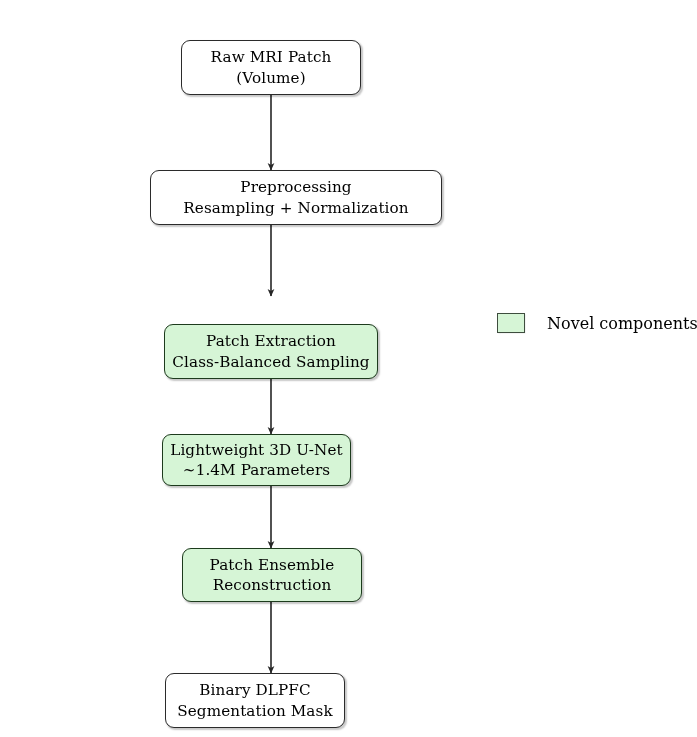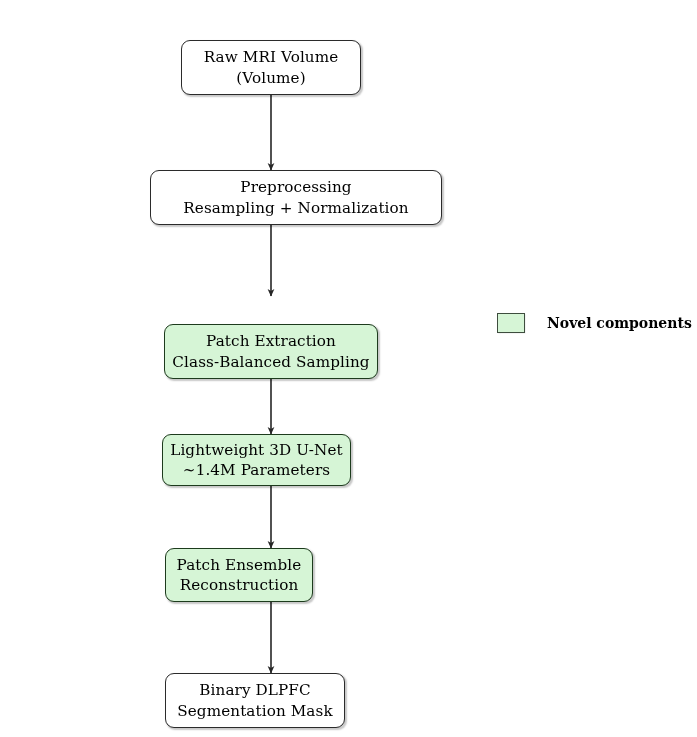--- a/index.html
+++ b/index.html
@@ -60,23 +60,22 @@
   #legend-swatch {
     width: 28px;
     height: 20px;
     background: #d6f5d6;
     border: 1.3px solid #3e4d3e;
     box-sizing: border-box;
     box-shadow: 1.4px 1.4px 1.4px rgba(0,0,0,0.20);
   }
   #legend-label {
     margin-left: 22px;
-    font-size: 14px;
+    font-size: 16px;
     white-space: nowrap;
-    font-weight: bold;
   }
 </style>
 </head>
 <body>
 
 <div id="diagram-canvas">
 
   <svg id="edge-layer" width="697" height="737" viewBox="0 0 697 737" xmlns="http://www.w3.org/2000/svg">
     <defs>
       <marker id="stealth-arrow" markerWidth="10" markerHeight="10" refX="7.6" refY="4" orient="auto" markerUnits="userSpaceOnUse">
@@ -87,36 +86,36 @@
         <line x1="271" y1="95" x2="271" y2="170" stroke="#262626" stroke-width="1.6" marker-end="url(#stealth-arrow)"></line>
         <line x1="271" y1="225" x2="271" y2="296" stroke="#262626" stroke-width="1.6" marker-end="url(#stealth-arrow)"></line>
         <line x1="271" y1="351" x2="271" y2="434" stroke="#262626" stroke-width="1.6" marker-end="url(#stealth-arrow)"></line>
         <line x1="271" y1="486" x2="271" y2="548" stroke="#262626" stroke-width="1.6" marker-end="url(#stealth-arrow)"></line>
         <line x1="271" y1="602" x2="271" y2="673" stroke="#262626" stroke-width="1.6" marker-end="url(#stealth-arrow)"></line>
       </g>
   </svg>
 
   <div id="nodes-layer">
       <div class="node" style="left: 181px; top: 40px; width: 180px; height: 55px;">
-        <span class="line">Raw MRI Volume</span>
+        <span class="line">Raw MRI Patch</span>
         <span class="line">(Volume)</span>
       </div>
       <div class="node" style="left: 150px; top: 170px; width: 292px; height: 55px;">
         <span class="line">Preprocessing</span>
         <span class="line">Resampling + Normalization</span>
       </div>
       <div class="node novel" style="left: 164px; top: 296px; width: 214px; height: 55px; margin-top: 28px;">
         <span class="line">Patch Extraction</span>
         <span class="line">Class-Balanced Sampling</span>
       </div>
       <div class="node novel" style="left: 162px; top: 434px; width: 189px; height: 52px;">
         <span class="line">Lightweight 3D U-Net</span>
         <span class="line">∼1.4M Parameters</span>
       </div>
-      <div class="node novel" style="left: 165px; top: 548px; width: 148px; height: 54px;">
+      <div class="node novel" style="left: 182px; top: 548px; width: 180px; height: 54px;">
         <span class="line">Patch Ensemble</span>
         <span class="line">Reconstruction</span>
       </div>
       <div class="node" style="left: 165px; top: 673px; width: 180px; height: 55px;">
         <span class="line">Binary DLPFC</span>
         <span class="line">Segmentation Mask</span>
       </div>
     </div>
 
   <div id="legend" style="left: 497px; top: 313px;">

